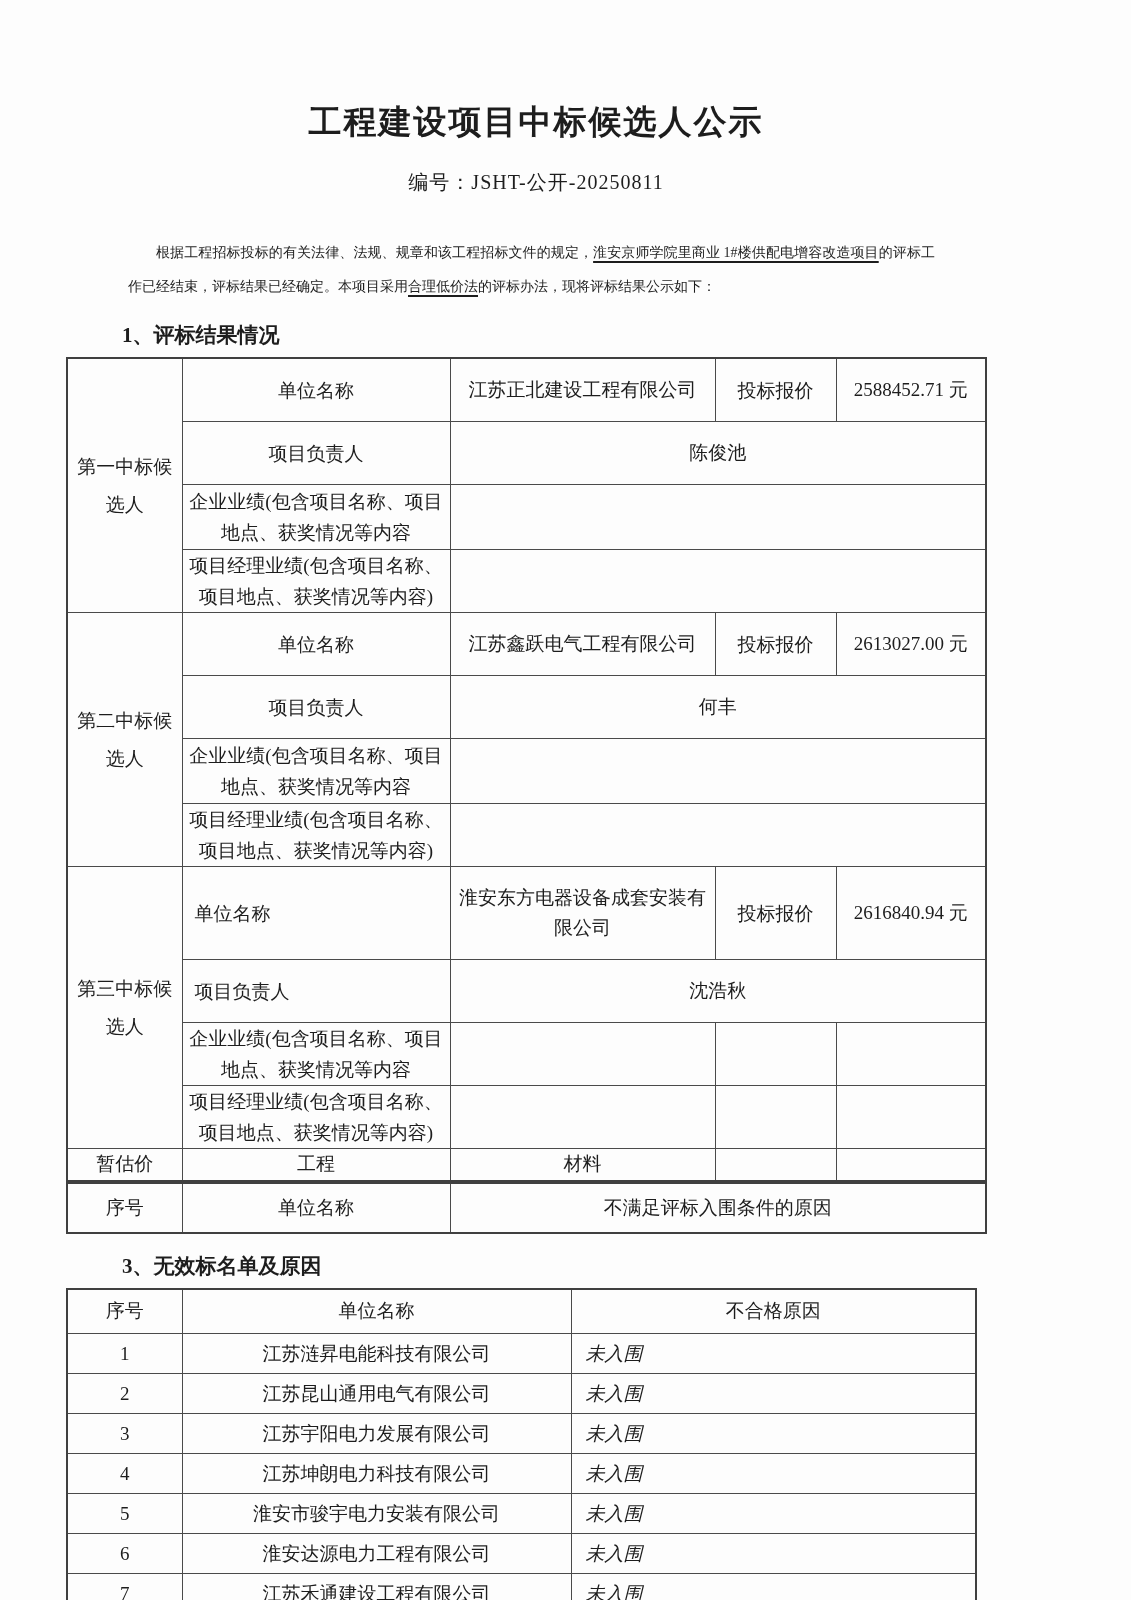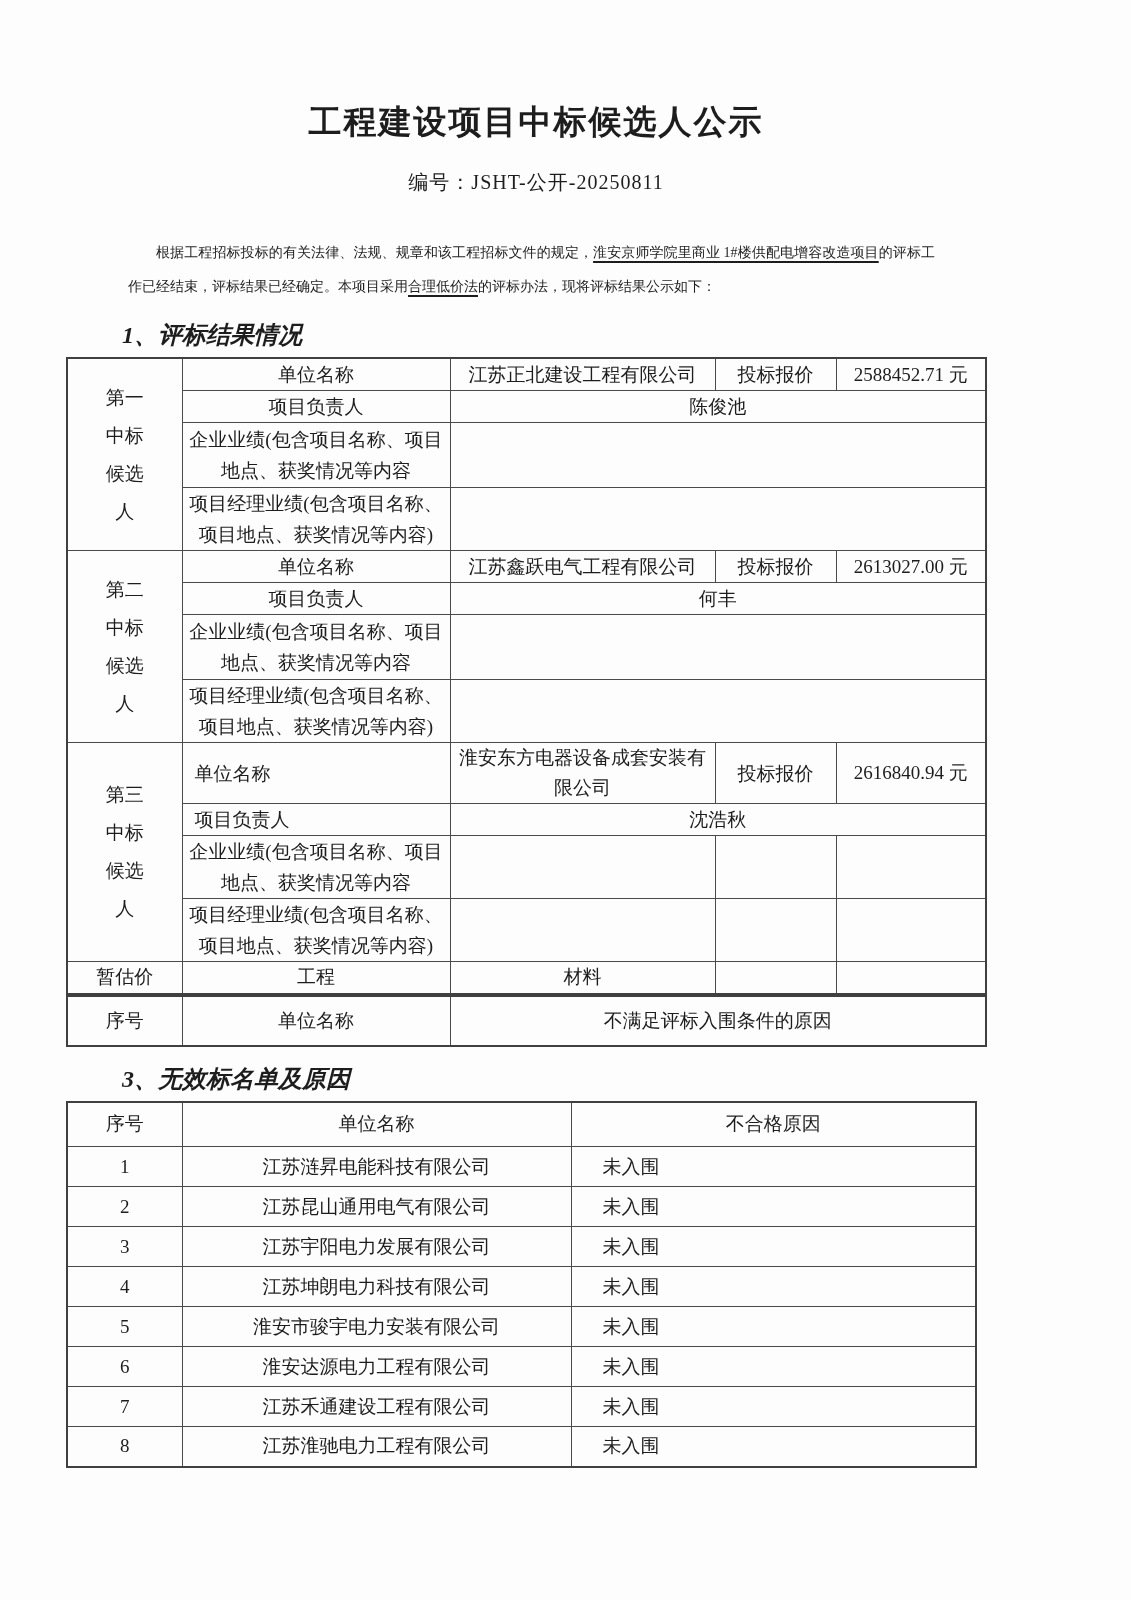--- a/index.html
+++ b/index.html
@@ -24,49 +24,49 @@
     letter-spacing:1px;
   }
   .intro {
     margin:40px 0 0 62px; width:807px;
     font-size:14px; line-height:33.5px;
     text-align:justify; text-indent:2em;
   }
   .intro .u { text-decoration:underline; text-underline-offset:4px; text-decoration-thickness:1.5px; }
 
   .sec-heading {
-    font-size:24px; font-weight:bold;
-    margin:18px 0 7px 56px; line-height:29px;font-style:italic;
+    font-size:21px; font-weight:bold;
+    margin:18px 0 7px 56px; line-height:29px;
   }
 
   table { border-collapse:collapse; table-layout:fixed; border:2px solid #404040; }
   td, th {
     border:1px solid #4a4a4a;
     font-size:19px; font-weight:normal;
     text-align:center; vertical-align:middle;
     line-height:28px;
     overflow:hidden;
   }
 
   .t1 { width:919px; }
-  .t1 .rank-cell { line-height:38px; padding:0 32px; }
+  .t1 .rank-cell { line-height:38px; padding:0 4px; }
   .t1 .lbl { padding:0 5px; line-height:31px; }
-  .t1 .val { padding:0 8px; line-height:30px; }
+  .t1 .val { padding:16px 8px; line-height:30px; }
   .t1 .left { text-align:left; padding-left:12px; }
   .h30 { height:30px; } .h32 { height:32px;margin-top:37px; }
   .h55 { height:55px; } .h56 { height:56px; }
   .h60 { height:60px; } .h65 { height:65px; }
 
   .t2 { width:919px; }
   .t2 th { height:50px; }
 
   .t3 { width:909px; }
   .t3 th { height:45px; }
   .t3 td { height:40px; }
-  .t3 .reason { text-align:left; padding-left:31px; }
+  .t3 .reason { text-align:left; padding-left:14px;font-style:italic; }
 </style>
 </head>
 <body>
 
 <div class="page">
   <div class="content">
 
     <div class="doc-title">工程建设项目中标候选人公示</div>
     <div class="doc-number">编号：JSHT-公开-20250811</div>
 

